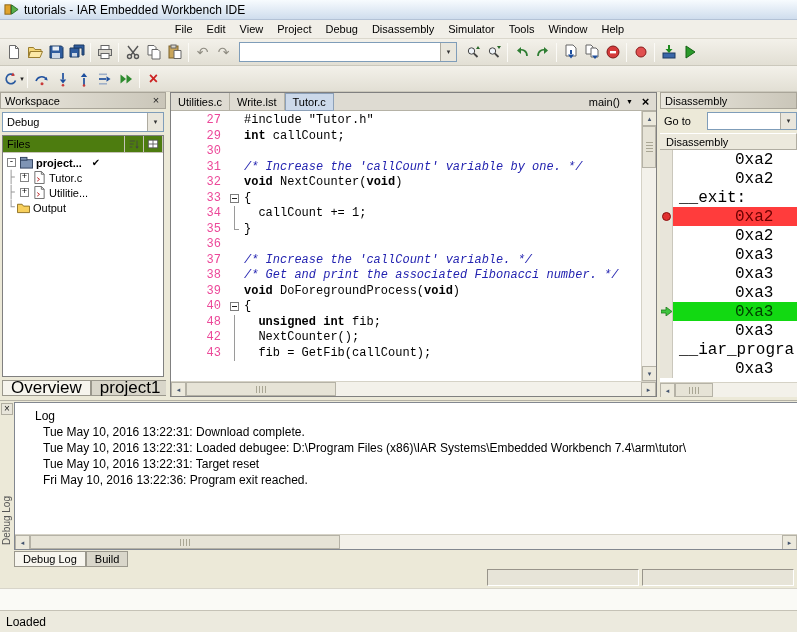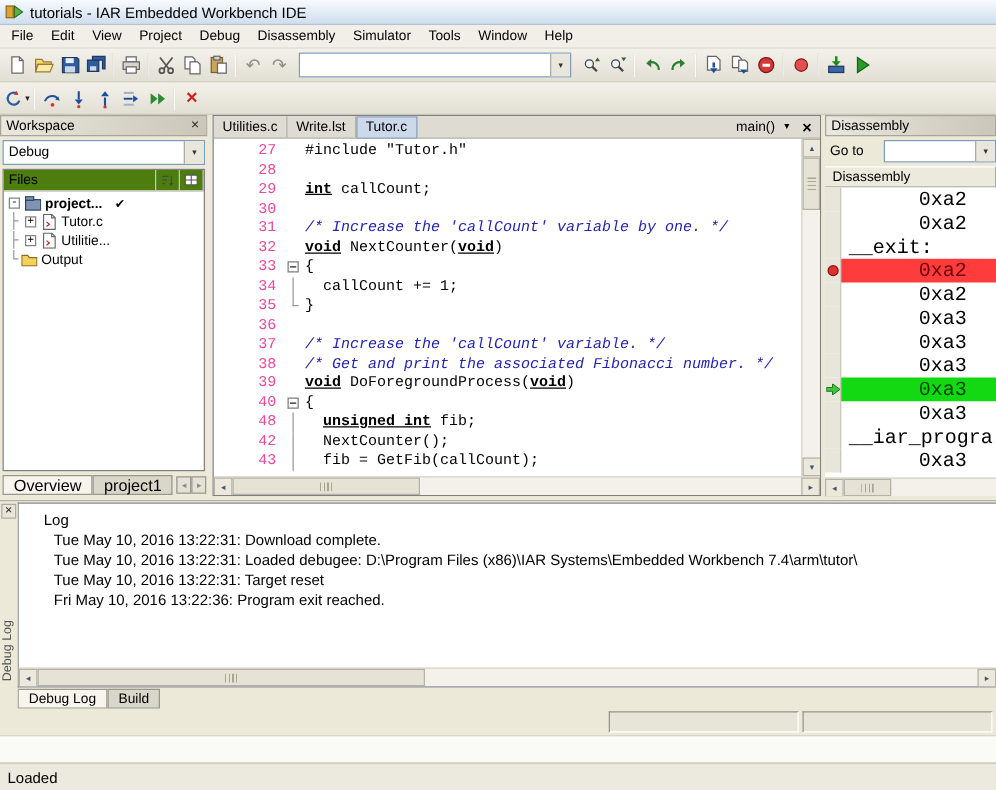--- a/index.html
+++ b/index.html
@@ -4,21 +4,21 @@
 <style>
 *{box-sizing:border-box;margin:0;padding:0;}
 html,body{width:797px;height:632px;overflow:hidden;}
 body{font-family:"Liberation Sans",sans-serif;font-size:11px;color:#000;background:#ece9d8;}
 #app{width:797px;height:632px;display:flex;flex-direction:column;}
 
 
 .titlebar{height:20px;display:flex;align-items:center;gap:5px;padding-left:4px;
   background:linear-gradient(#f7fbfe,#cfdded);border-bottom:1px solid #b3c2d6;font-size:12px;}
 .appicon svg{width:15px;height:15px;display:block;}
-.menubar{height:19px;display:flex;align-items:center;background:#f1efe8;border-bottom:1px solid #dbd8cd;padding-left:2px;}
+.menubar{height:19px;display:flex;align-items:center;background:#f1efe8;border-bottom:1px solid #dbd8cd;padding-left:2px;justify-content:center;}
 .menu-item{padding:2px 7px;cursor:default;}
 .toolbar{display:flex;align-items:center;background:linear-gradient(#f3f1ea,#e2dfd4);border-bottom:1px solid #cbc8bc;padding:1px 3px;}
 .tb1{height:27px;}
 .tb2{height:26px;}
 .tbtn{width:21px;height:22px;display:inline-flex;align-items:center;justify-content:center;flex:none;}
 .icon{width:16px;height:16px;display:inline-flex;align-items:center;justify-content:center;font-size:13px;line-height:16px;}
 .icon svg{width:16px;height:16px;display:block;}
 .tsep{width:1px;height:19px;background:#b5b2a6;border-right:1px solid #fbfaf6;margin:0 3px;flex:none;}
 .ddcaret{font-size:7px;color:#222;margin-left:1px;}
 .tcombo{width:218px;height:20px;background:#fff;border:1px solid #7f9db9;display:flex;align-items:center;margin:0 5px;flex:none;}
@@ -48,21 +48,21 @@
 .tree{flex:1;padding-top:2px;overflow:hidden;}
 .trow{height:15px;display:flex;align-items:center;white-space:nowrap;}
 .texp{width:9px;height:9px;border:1px solid #848484;background:#fff;font:9px/7px "Liberation Mono",monospace;text-align:center;margin:0 3px 0 4px;flex:none;}
 .tbranch{width:10px;color:#9a9a9a;font:12px/15px "DejaVu Sans Mono",monospace;text-align:center;flex:none;margin-left:3px;}
 .ticon{width:14px;height:13px;flex:none;margin-right:3px;display:inline-flex;align-items:center;}
 .ticon svg{width:13px;height:13px;}
 .tlabel{font-size:11px;}
 .bold{font-weight:bold;}
 .tcheck{margin-left:10px;font-size:10px;}
 .wtabs{height:18px;display:flex;align-items:center;padding:0 2px;flex:none;}
-.wtab{padding:0 8px;border:1px solid #9a978c;background:#d9d6ca;font-size:13px;height:16px;display:flex;align-items:center;}
+.wtab{padding:0 8px;border:1px solid #9a978c;background:#d9d6ca;font-size:17px;height:16px;display:flex;align-items:center;}
 .wtab.active{background:#f6f4ed;}
 .spin{margin-left:3px;display:flex;}
 .spinbtn{width:12px;height:14px;border:1px solid #9a978c;background:#e4e1d6;font-size:7px;display:flex;align-items:center;justify-content:center;color:#888;}
 
 
 .editor{flex:1;display:flex;flex-direction:column;background:#fff;border:1px solid #808080;overflow:hidden;}
 .etabs{height:18px;background:#dedbd2;display:flex;align-items:center;border-bottom:1px solid #b5b2a6;flex:none;}
 .etab{padding:0 7px;font-size:11px;border-right:1px solid #b5b2a6;height:17px;display:flex;align-items:center;}
 .etab.active{background:#ccd9ea;border:1px solid #8ca0b8;height:18px;}
 .eright{margin-left:auto;display:flex;align-items:center;gap:3px;padding-right:4px;}
@@ -74,21 +74,21 @@
 .ecode{flex:1;overflow:hidden;padding-top:2px;background:#fff;}
 .cline{display:flex;height:15.5px;line-height:15.5px;font-family:"Liberation Mono",monospace;font-size:12px;white-space:pre;}
 .lnum{width:58px;text-align:right;padding-right:8px;color:#ec4899;flex:none;}
 .fold{position:relative;width:13px;height:100%;flex:none;}
 .fbox{position:absolute;left:1px;top:3px;width:9px;height:9px;border:1px solid #7d7d7d;background:#fff;}
 .fbox i{position:absolute;left:1px;top:3px;width:5px;height:1px;background:#222;}
 .fline{position:absolute;left:5px;top:0;width:1px;height:100%;background:#9a9a9a;}
 .fline.half{height:8px;}
 .felbow{position:absolute;left:5px;top:7px;width:5px;height:1px;background:#9a9a9a;}
 .ctext{padding-left:2px;}
-.seg-k{font-weight:bold;text-decoration:underline;}
+.seg-k{font-weight:bold;}
 .seg-c{color:#2323b0;font-style:italic;}
 
 
 .vscroll{width:15px;display:flex;flex-direction:column;background:#f3f1ea;border-left:1px solid #d5d2c6;flex:none;}
 .hscroll{height:15px;display:flex;background:#f3f1ea;border-top:1px solid #d5d2c6;flex:none;}
 .sbtn{width:15px;height:15px;background:#ece9dc;border:1px solid #b5b2a6;display:flex;align-items:center;justify-content:center;font-size:7px;color:#44546e;flex:none;}
 .vthumb{height:42px;background:#e6e3d6;border:1px solid #b5b2a6;display:flex;align-items:center;justify-content:center;}
 .vgrip{width:7px;height:10px;background:repeating-linear-gradient(0deg,#a9a694 0 1px,transparent 1px 3px);}
 .hthumb{background:#e6e3d6;border:1px solid #b5b2a6;display:flex;align-items:center;justify-content:center;flex:none;}
 .hgrip{width:10px;height:7px;background:repeating-linear-gradient(90deg,#a9a694 0 1px,transparent 1px 3px);}
@@ -507,21 +507,20 @@
               <span class="dn">▼</span>
             </span>
           <span class="ebtn">
               <span class="cx">×</span>
             </span>
         </span>
       </div>
       <div class="ebody">
         <div class="ecode" id="ecode">
             <div class="cline"><span class="lnum">27</span><span class="fold"></span><span class="ctext"><span class="seg-p">#include "Tutor.h"</span></span></div>
-            <div class="cline"><span class="lnum">28</span><span class="fold"></span><span class="ctext"></span></div>
             <div class="cline"><span class="lnum">29</span><span class="fold"></span><span class="ctext"><span class="seg-k">int</span><span class="seg-p"> callCount;</span></span></div>
             <div class="cline"><span class="lnum">30</span><span class="fold"></span><span class="ctext"></span></div>
             <div class="cline"><span class="lnum">31</span><span class="fold"></span><span class="ctext"><span class="seg-c">/* Increase the 'callCount' variable by one. */</span></span></div>
             <div class="cline"><span class="lnum">32</span><span class="fold"></span><span class="ctext"><span class="seg-k">void</span><span class="seg-p"> NextCounter(</span><span class="seg-k">void</span><span class="seg-p">)</span></span></div>
             <div class="cline"><span class="lnum">33</span><span class="fold"><span class="fbox"><i></i></span></span><span class="ctext"><span class="seg-p">{</span></span></div>
             <div class="cline"><span class="lnum">34</span><span class="fold"><i class="fline"></i></span><span class="ctext"><span class="seg-p">  callCount += 1;</span></span></div>
             <div class="cline"><span class="lnum">35</span><span class="fold"><i class="fline half"></i><i class="felbow"></i></span><span class="ctext"><span class="seg-p">}</span></span></div>
             <div class="cline"><span class="lnum">36</span><span class="fold"></span><span class="ctext"></span></div>
             <div class="cline"><span class="lnum">37</span><span class="fold"></span><span class="ctext"><span class="seg-c">/* Increase the 'callCount' variable. */</span></span></div>
             <div class="cline"><span class="lnum">38</span><span class="fold"></span><span class="ctext"><span class="seg-c">/* Get and print the associated Fibonacci number. */</span></span></div>

